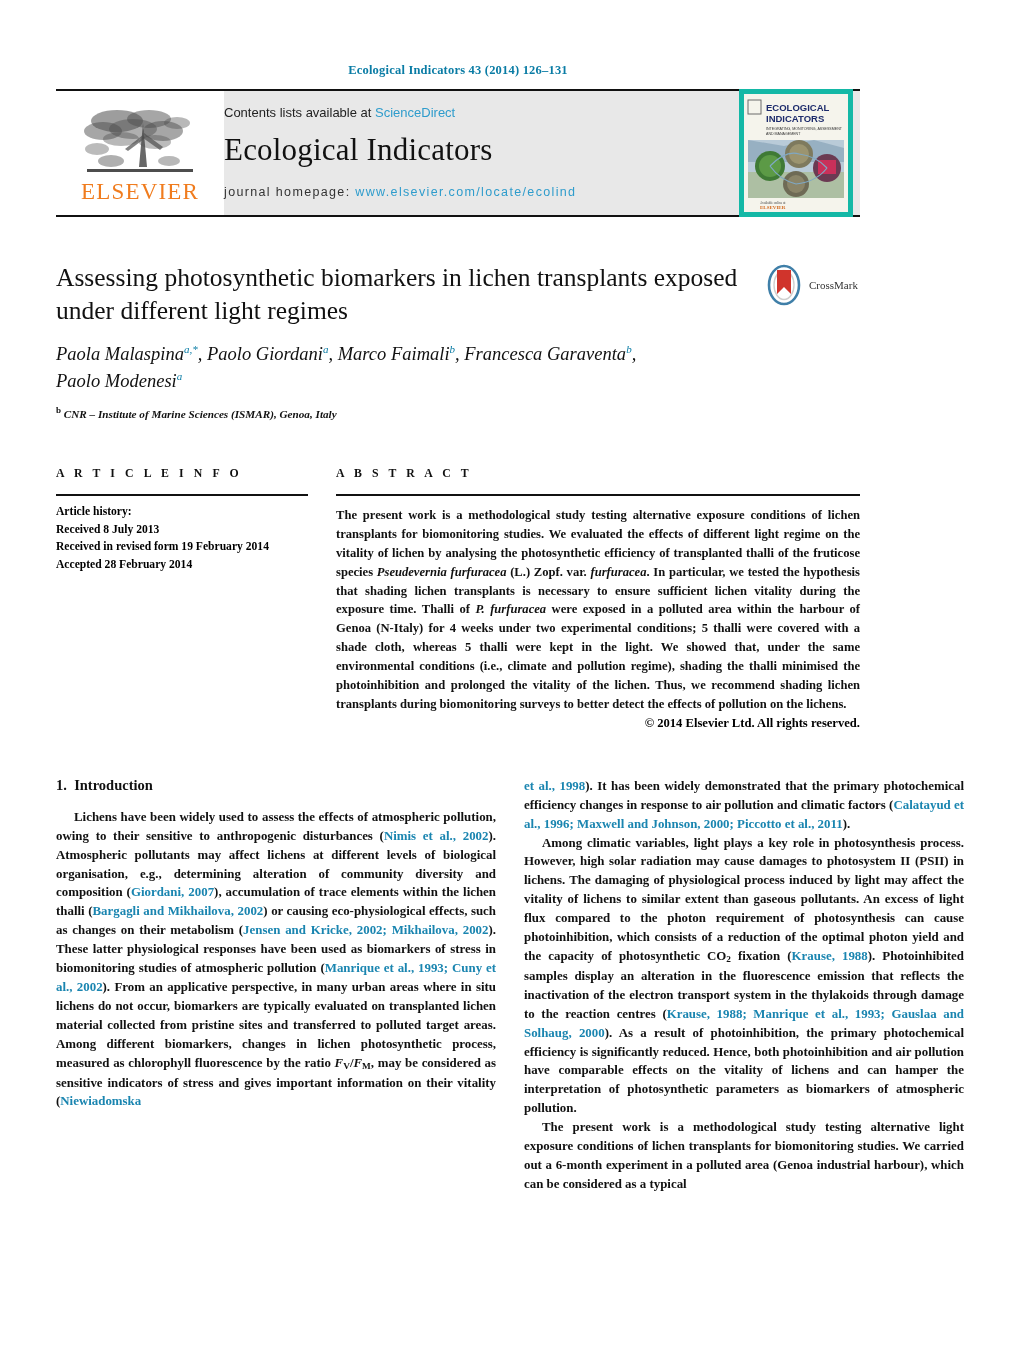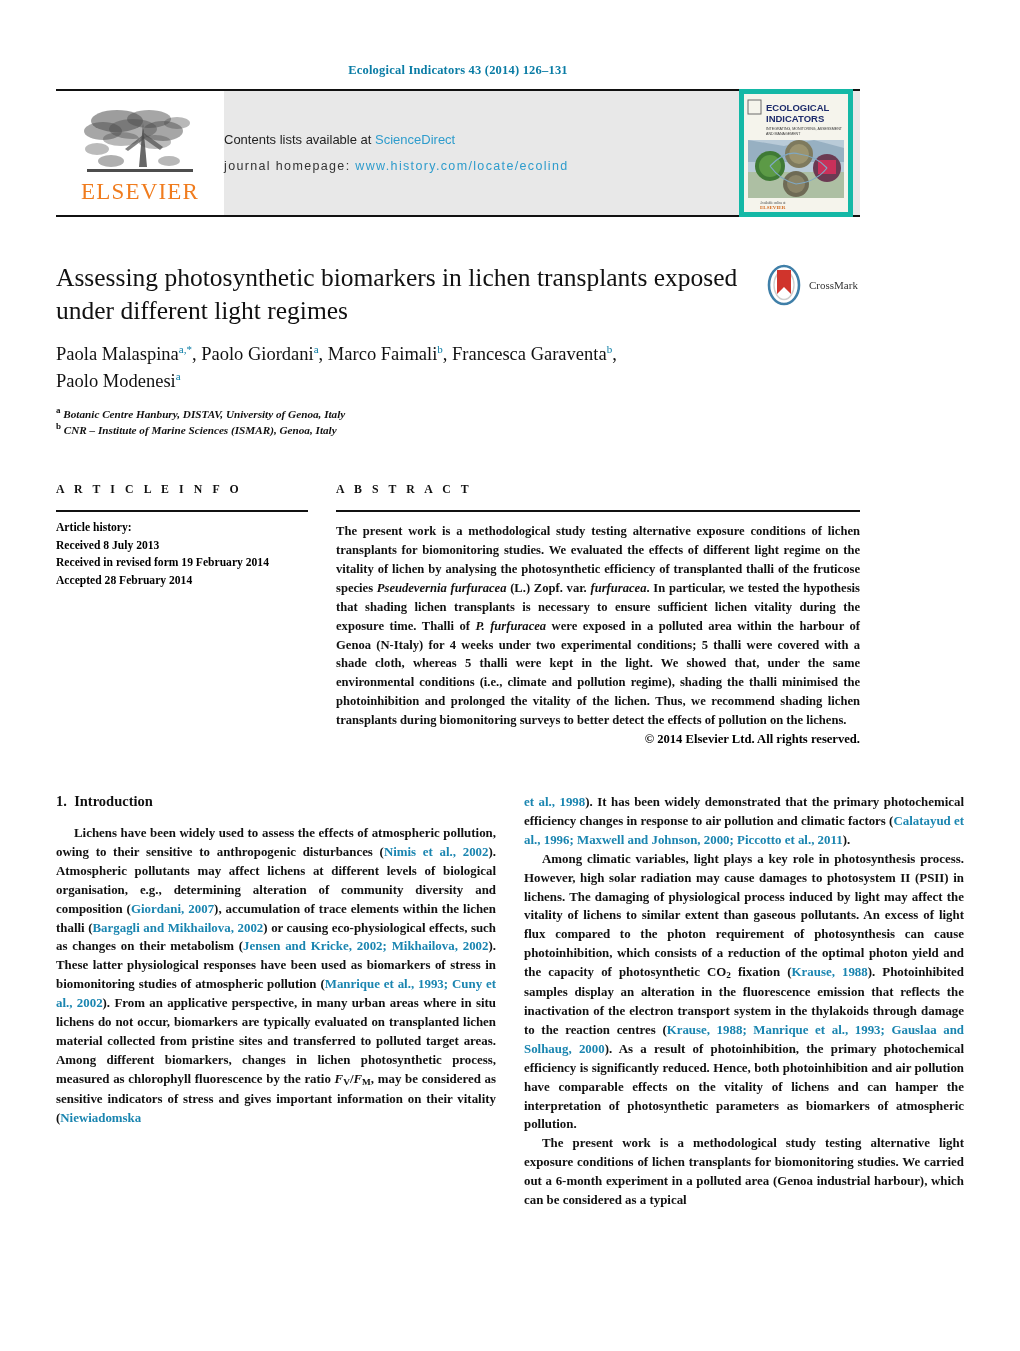--- a/index.html
+++ b/index.html
@@ -127,20 +127,21 @@
     margin: 0 0 14px 0;
     font-weight: normal;
   }
   .authors {
     font-family: "Liberation Serif", serif;
     font-size: 18.5px;
     line-height: 1.42;
     color: #111;
     width: 690px;
     margin: 0 0 12px 0;
+    font-style: italic;
   }
   .authors sup, .aff sup {
     font-size: 11px;
     color: #0a7ca5;
     vertical-align: super;
     line-height: 0;
   }
   .aff-list { margin-top: 6px; }
   .aff {
     font-family: "Liberation Serif", serif;
@@ -272,22 +273,23 @@
         </g>
         <rect x="6" y="64" width="106" height="3" fill="#4d4d4d"></rect>
       </svg>
       <div class="elsevier-word">ELSEVIER</div>
     </div>
 
     <div class="masthead-center">
       <div class="contents-line">
         <span>Contents lists available at </span><span class="sd-link">ScienceDirect</span>
       </div>
+      <div class="journal-title">Ecological Indicators</div>
       <div class="homepage-line">
-        <span>journal homepage: </span><span class="hp-url">www.history.com/locate/ecolind</span>
+        <span>journal homepage: </span><span class="hp-url">www.elsevier.com/locate/ecolind</span>
       </div>
     </div>
 
     <div class="masthead-cover">
       <div class="cover-thumb">
         <svg width="104" height="118" viewBox="0 0 104 118">
           <rect x="0" y="0" width="104" height="118" fill="#f5f4ec"></rect>
           <rect x="4" y="6" width="13" height="14" fill="none" stroke="#6b6b6b" stroke-width="1"></rect>
           <text x="22" y="17" font-family="Liberation Sans, sans-serif" font-size="9.5" font-weight="bold" fill="#1d2b6b">ECOLOGICAL</text>
           <text x="22" y="28" font-family="Liberation Sans, sans-serif" font-size="9.5" font-weight="bold" fill="#1d2b6b">INDICATORS</text>
@@ -326,21 +328,20 @@
     </div>
 
     <h1 class="article-title">Assessing photosynthetic biomarkers in lichen transplants exposed under different light regimes</h1>
 
     <div class="authors">
       <span>Paola Malaspina</span><sup>a,<span class="star">*</span></sup>, <span>Paolo Giordani</span><sup>a</sup>, <span>Marco Faimali</span><sup>b</sup>, <span>Francesca Garaventa</span><sup>b</sup>,<br>
       <span>Paolo Modenesi</span><sup>a</sup>
     </div>
 
     <div class="aff-list">
-      <div class="aff"><sup>a</sup> <span>Botanic Centre Hanbury, DISTAV, University of Genoa, Italy</span></div>
       <div class="aff"><sup>b</sup> <span>CNR – Institute of Marine Sciences (ISMAR), Genoa, Italy</span></div>
     </div>
   </div>
 
   <div class="info-abstract">
 
     <div class="col-info">
       <div class="sect-head">A R T I C L E     I N F O</div>
       <div class="rule-thick"></div>
       <div class="info-group">

